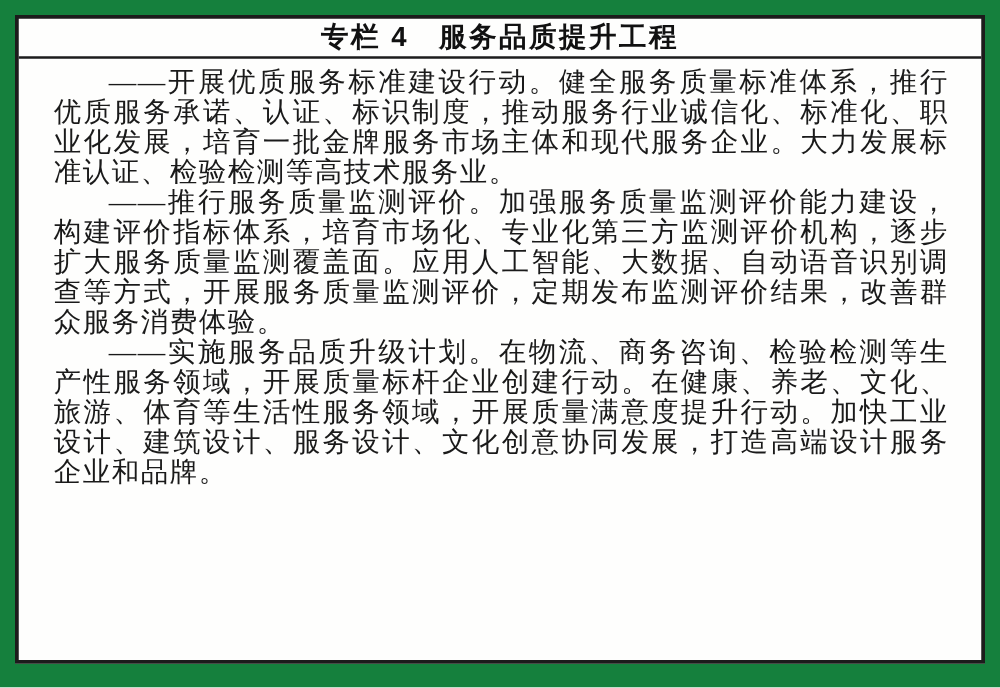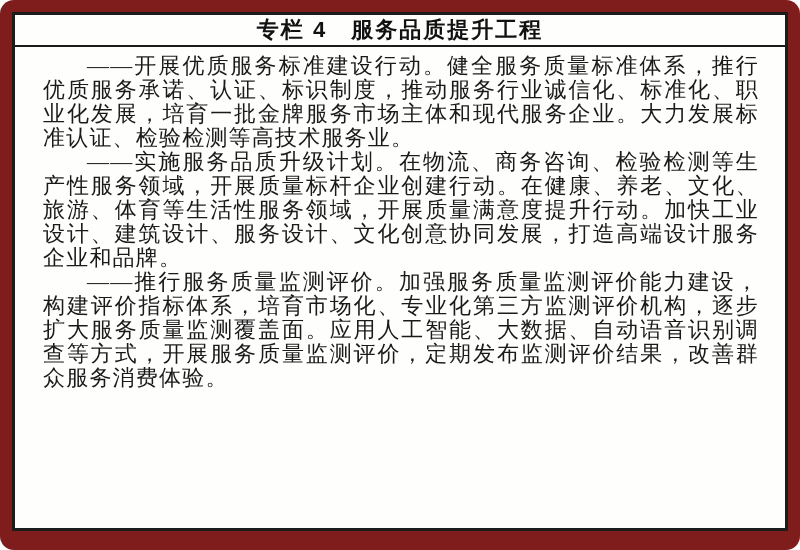--- a/index.html
+++ b/index.html
@@ -8,22 +8,21 @@
     width: 800px;
     height: 550px;
     background: #fdfdfb;
     font-family: "Liberation Serif", "DejaVu Serif", serif;
   }
   .page {
     position: relative;
     width: 800px;
     height: 550px;
     box-sizing: border-box;
-    background: #7f1d1d;
-    border-radius: 14px;
+    background: #15803d;
   }
   .column-box {
     position: absolute;
     left: 12px;
     top: 12px;
     width: 776px;
     height: 519px;
     box-sizing: border-box;
     border: 3px solid #1c1c1c;
     display: flex;
@@ -61,17 +60,17 @@
   }
 </style>
 </head>
 <body>
 
 <div class="page">
   <div class="column-box">
     <div class="box-title">专栏 4　服务品质提升工程</div>
     <div class="box-body">
       <p class="para">——开展优质服务标准建设行动。健全服务质量标准体系，推行优质服务承诺、认证、标识制度，推动服务行业诚信化、标准化、职业化发展，培育一批金牌服务市场主体和现代服务企业。大力发展标准认证、检验检测等高技术服务业。</p>
+      <p class="para">——推行服务质量监测评价。加强服务质量监测评价能力建设，构建评价指标体系，培育市场化、专业化第三方监测评价机构，逐步扩大服务质量监测覆盖面。应用人工智能、大数据、自动语音识别调查等方式，开展服务质量监测评价，定期发布监测评价结果，改善群众服务消费体验。</p>
       <p class="para">——实施服务品质升级计划。在物流、商务咨询、检验检测等生产性服务领域，开展质量标杆企业创建行动。在健康、养老、文化、旅游、体育等生活性服务领域，开展质量满意度提升行动。加快工业设计、建筑设计、服务设计、文化创意协同发展，打造高端设计服务企业和品牌。</p>
-      <p class="para">——推行服务质量监测评价。加强服务质量监测评价能力建设，构建评价指标体系，培育市场化、专业化第三方监测评价机构，逐步扩大服务质量监测覆盖面。应用人工智能、大数据、自动语音识别调查等方式，开展服务质量监测评价，定期发布监测评价结果，改善群众服务消费体验。</p>
     </div>
   </div>
 </div>
 
 </body></html>

